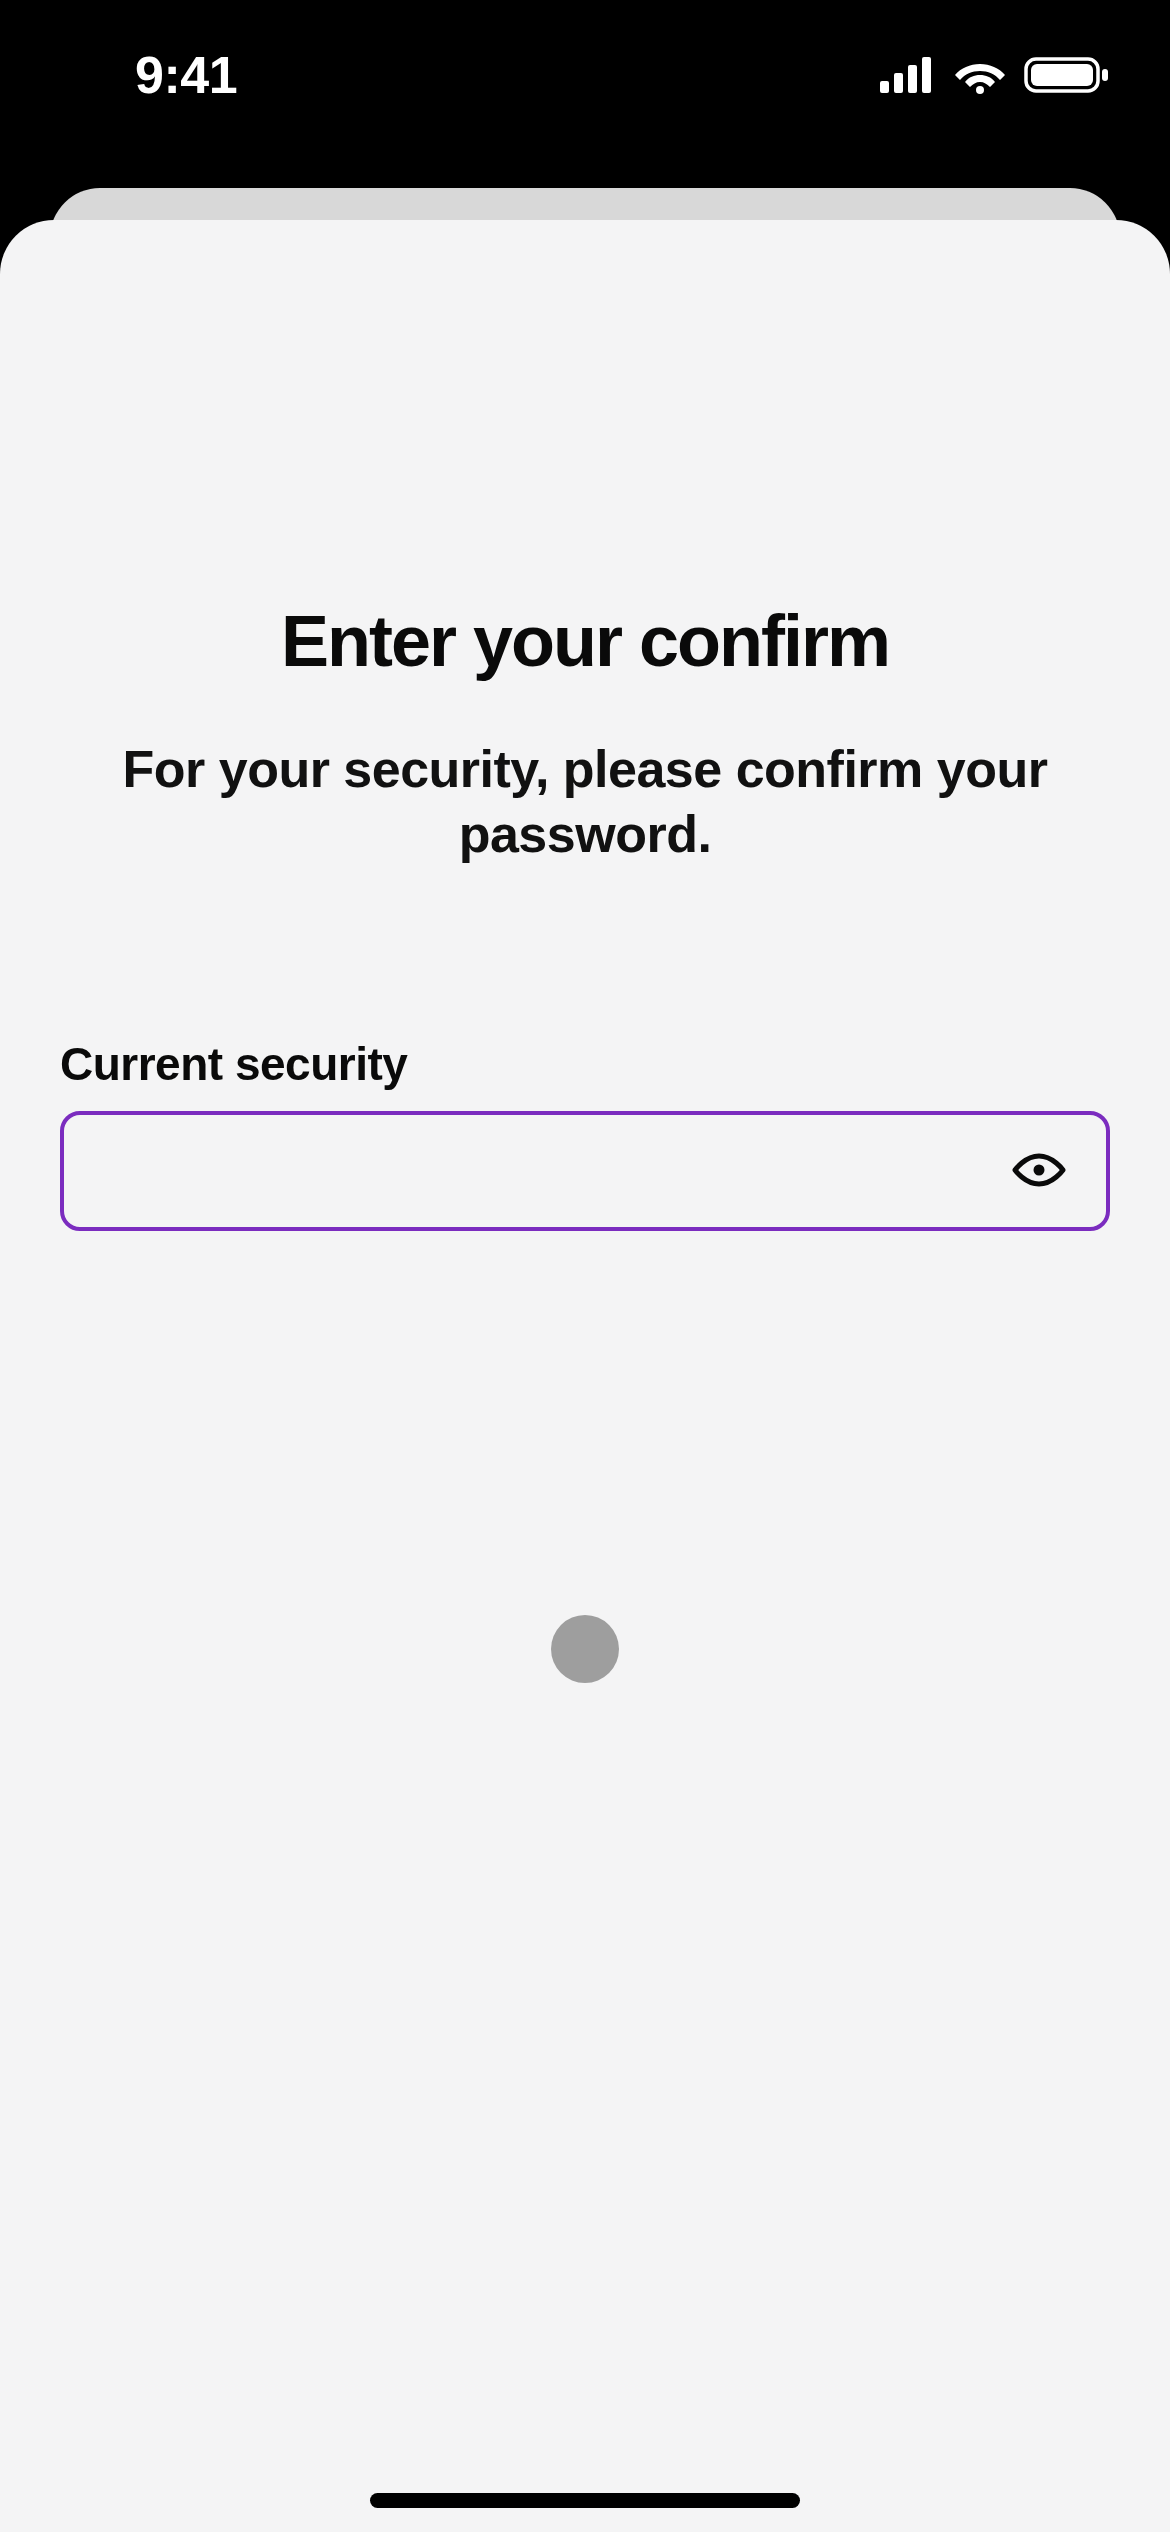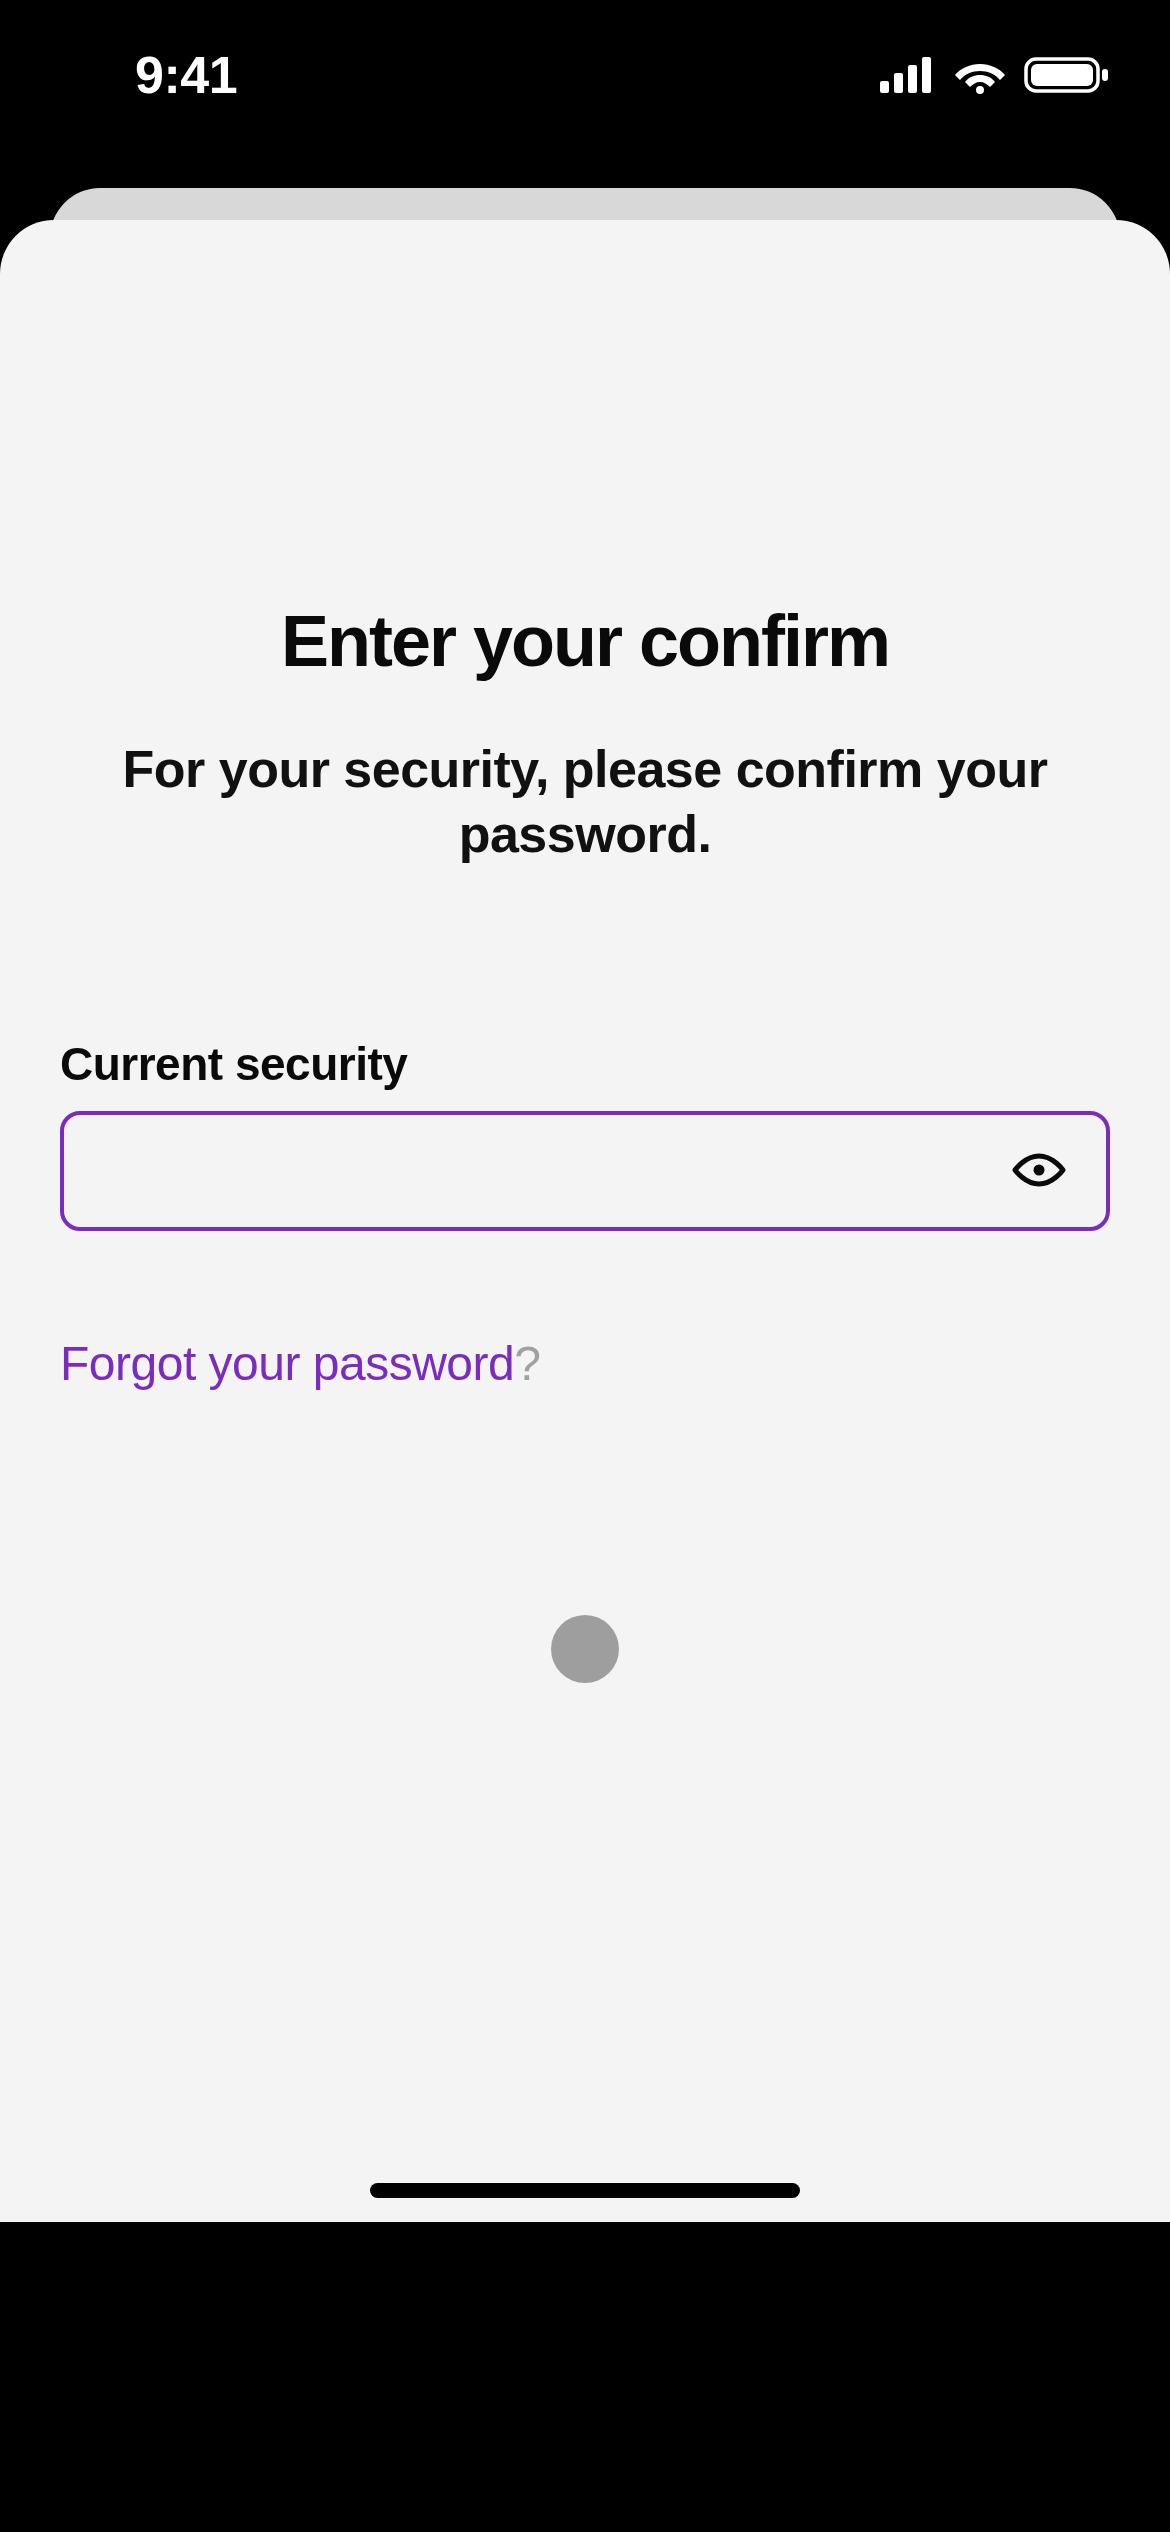--- a/index.html
+++ b/index.html
@@ -11,21 +11,21 @@
     html, body {
       width: 1170px;
       height: 2532px;
       background: #000;
       font-family: -apple-system, "Helvetica Neue", Helvetica, Arial, sans-serif;
       overflow: hidden;
     }
     .device {
       position: relative;
       width: 1170px;
-      height: 2222px;
+      height: 2532px;
       background: #000;
       border-radius: 25px;
     }
     
     .status-bar {
       position: absolute;
       top: 0; left: 0; right: 0;
       height: 150px;
       display: flex;
       align-items: center;
@@ -250,23 +250,20 @@
             <span>
               <svg width="58" height="40" viewBox="0 0 58 40">
                 <path d="M29 6 C15 6 5 20 5 20 C5 20 15 34 29 34 C43 34 53 20 53 20 C53 20 43 6 29 6 Z" fill="none" stroke="#0a0a0a" stroke-width="5" stroke-linejoin="round"></path>
                 <circle cx="29" cy="20" r="5.5" fill="#0a0a0a"></circle>
               </svg>
             </span>
           </button>
         </div>
       </div>
 
-      <a class="forgot-link">
-        <span>Forgot your password</span><span class="q">?</span>
-      </a>
     </div>
 
     <div class="loading-dot"></div>
 
     <div class="home-indicator"></div>
   </div>
 
 </div>
 
 </body></html>

